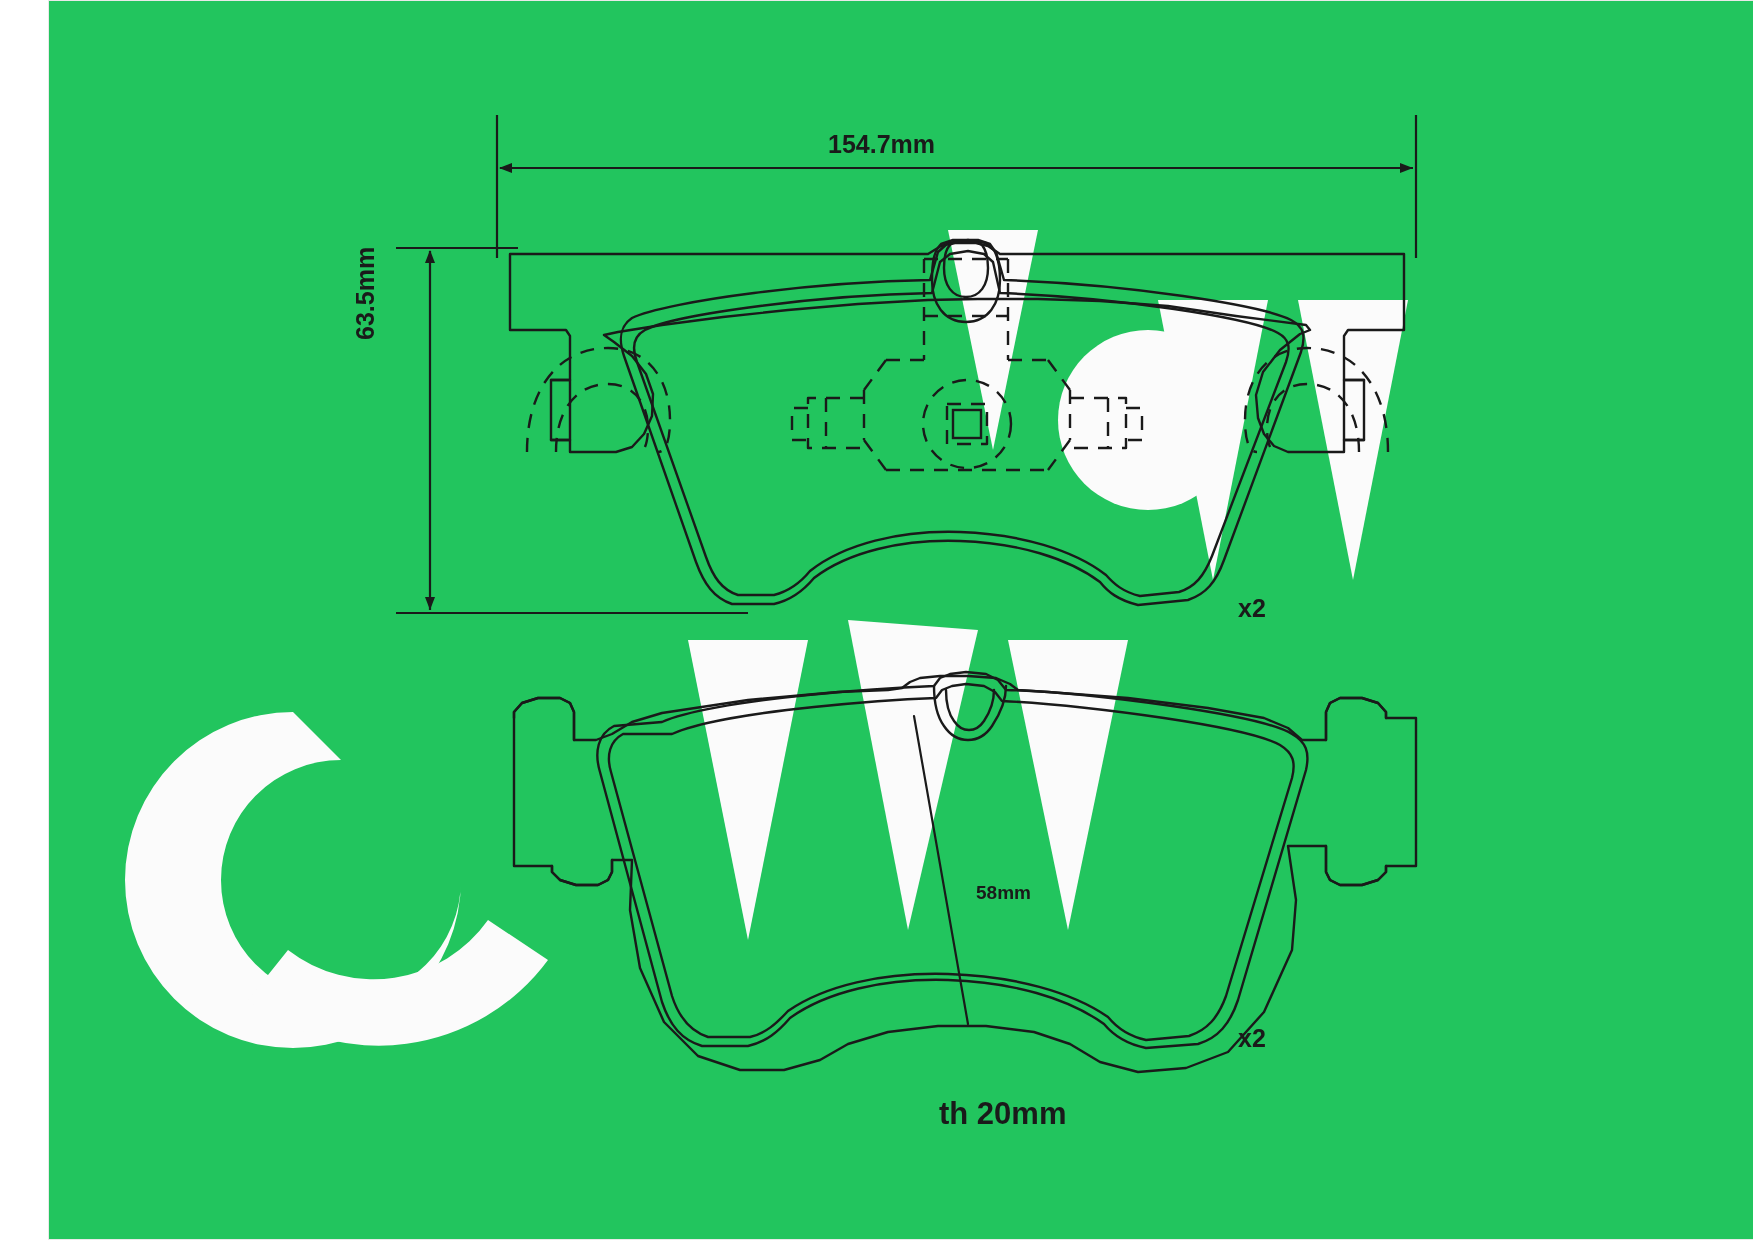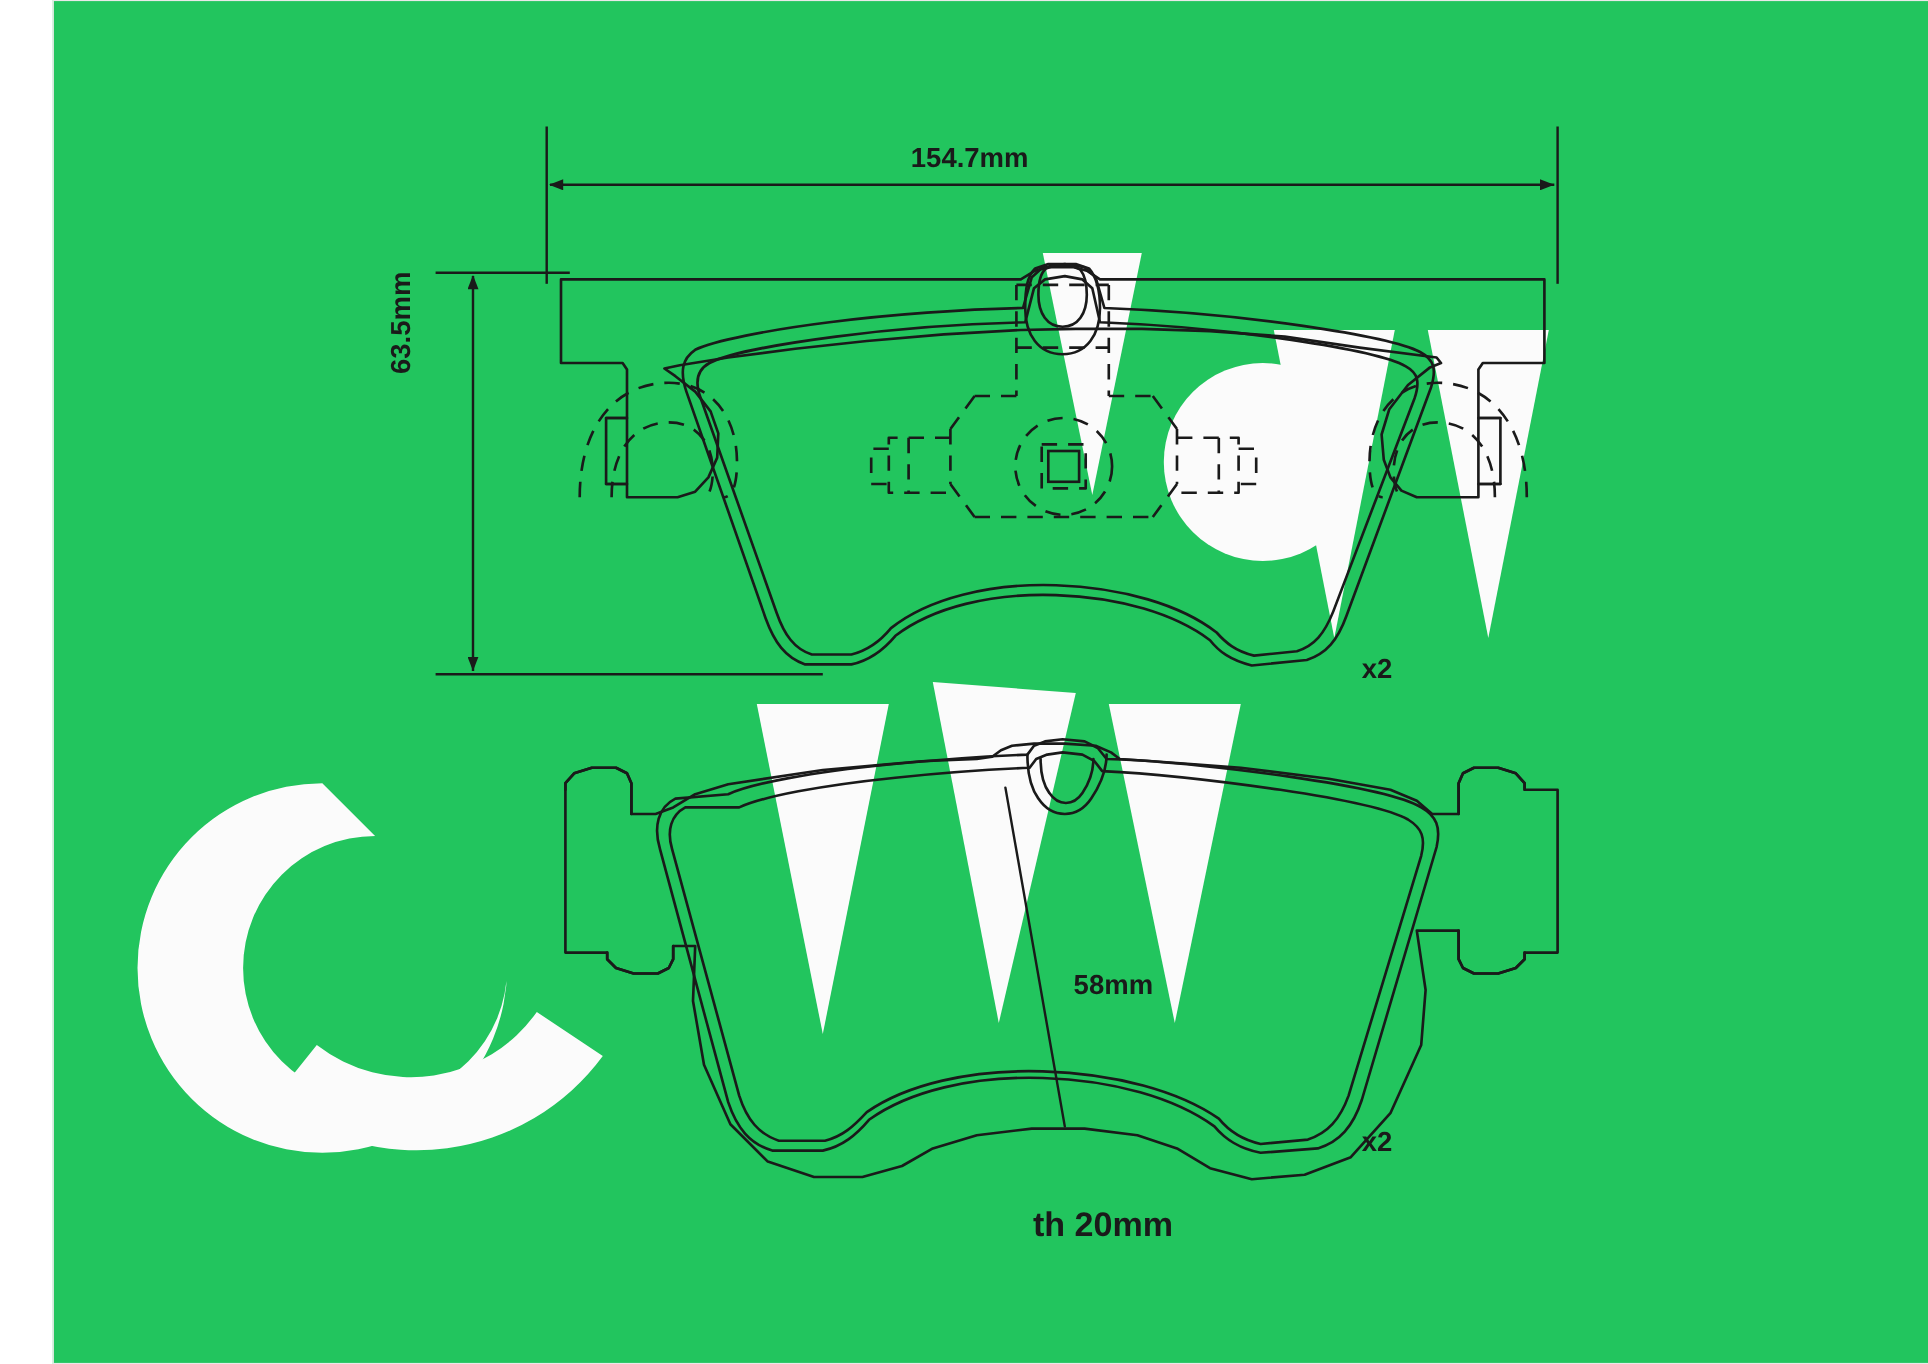--- a/index.html
+++ b/index.html
@@ -57,21 +57,21 @@
     
   }
   #label-x2-top {
     left: 1190px;
     top: 594px;
     font-size: 25px;
   }
   #label-58 {
     left: 928px;
     top: 882px;
-    font-size: 25px;
+    font-size: 19px;
   }
   #label-x2-bottom {
     left: 1190px;
     top: 1024px;
     font-size: 25px;
   }
   #label-th {
     left: 891px;
     top: 1096px;
     font-size: 31px;

